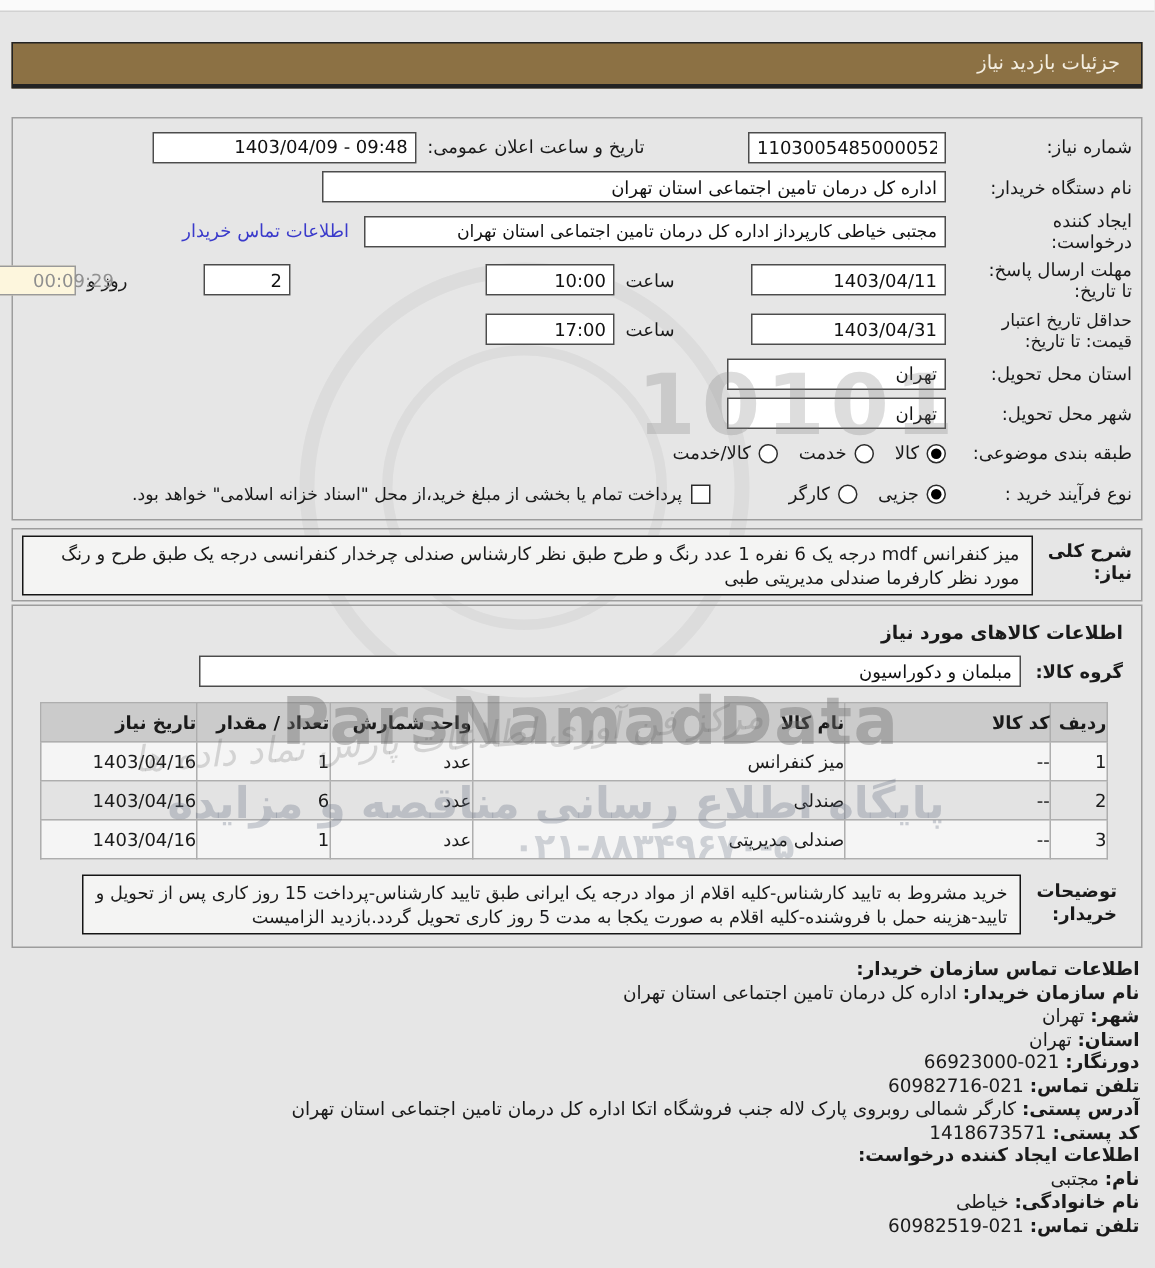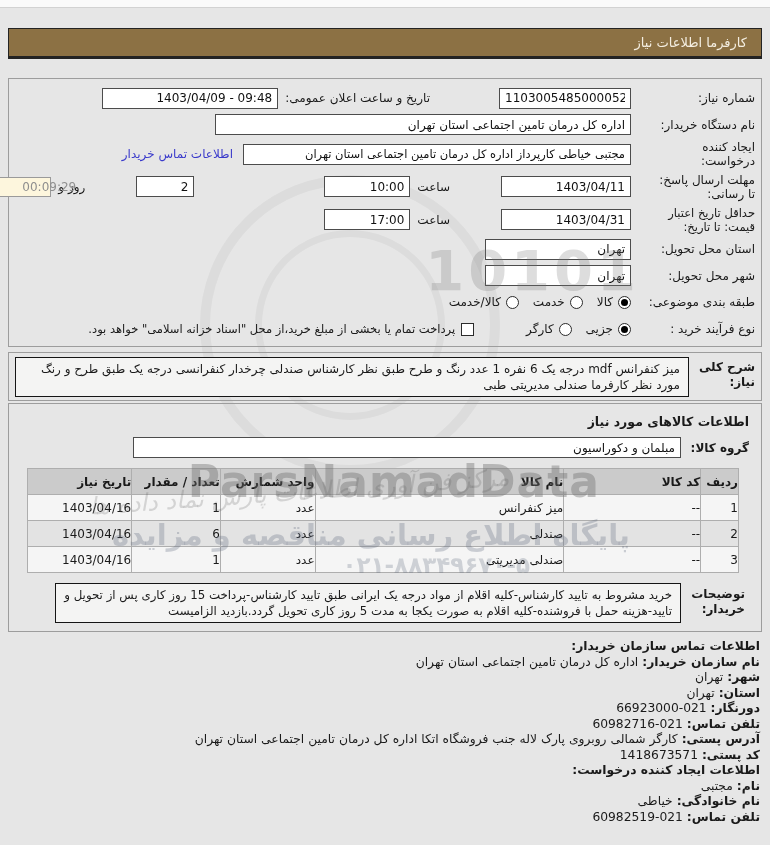--- a/index.html
+++ b/index.html
@@ -93,21 +93,21 @@
   .wm-digits { top:238px; right:130px; font-size:56px; font-weight:bold; color:rgba(120,120,120,0.25); letter-spacing:4px; }
 </style>
 </head>
 <body>
 
 <div class="top-strip"></div>
 
 <div class="wm-circle" style="top:175px; right:270px; width:300px; height:300px;"></div>
 <div class="wm-circle" style="top:230px; right:325px; width:190px; height:190px; border-width:7px;"></div>
 
-<div class="titlebar">کارفرما اطلاعات نیاز</div>
+<div class="titlebar">جزئیات بازدید نیاز</div>
 
 <div class="panel panel-a">
 
   <div class="frow">
     <span class="flabel">شماره نیاز:</span>
     <input class="box ctr ltr" style="width: 132px;" readonly="" value="1103005485000052">
     <span class="mid-label" style="margin-right:18px">تاریخ و ساعت اعلان عمومی:</span>
     <input class="box ctr ltr" style="width: 176px;" readonly="" value="1403/04/09 - 09:48">
   </div>
 
@@ -121,21 +121,21 @@
       <span>ایجاد کننده</span><br>
       <span>درخواست:</span>
     </span>
     <input class="box" style="width: 388px; text-align: right; font-size: 11.5px;" readonly="" value="مجتبی خیاطی کارپرداز اداره کل درمان تامین اجتماعی استان تهران">
     <a class="link">اطلاعات تماس خریدار</a>
   </div>
 
   <div class="frow">
     <span class="flabel">
       <span>مهلت ارسال پاسخ:</span><br>
-      <span>تا رسانی:</span>
+      <span>تا تاریخ:</span>
     </span>
     <input class="box ctr ltr" style="width: 130px;" readonly="" value="1403/04/11">
     <span class="mid-label">ساعت</span>
     <input class="box ctr ltr" style="width: 86px;" readonly="" value="10:00">
     <input class="box ctr ltr" style="width: 58px; margin-right: 86px;" readonly="" value="2">
     <span class="mid-label">روز و</span>
     <span class="countdown ltr">00:09:29</span>
     <span class="mid-label">ساعت باقی مانده</span>
   </div>
 

